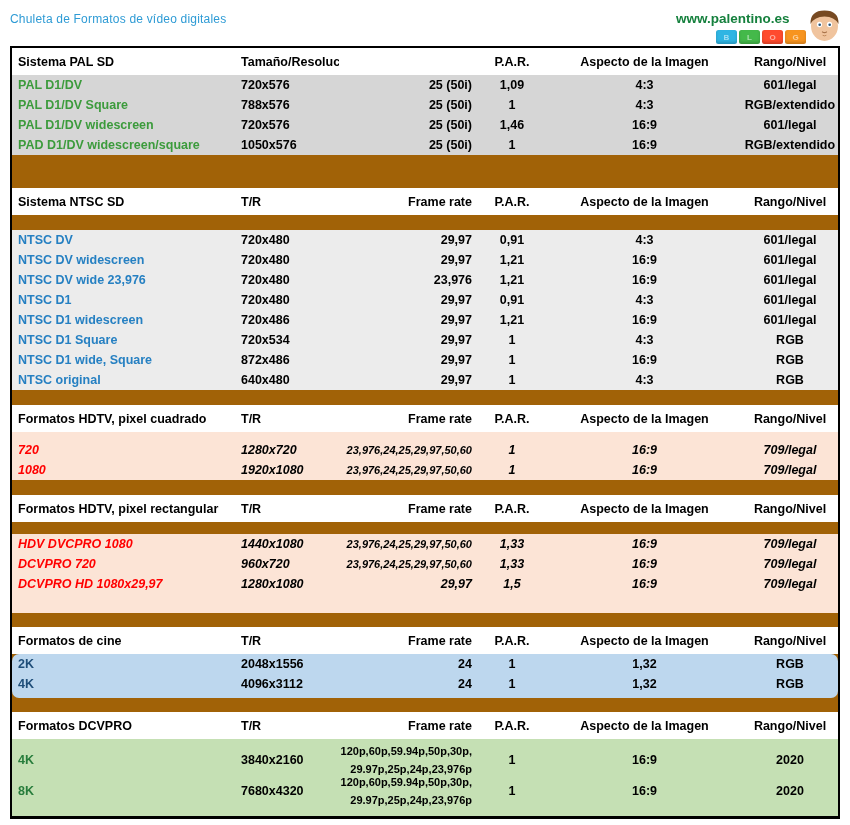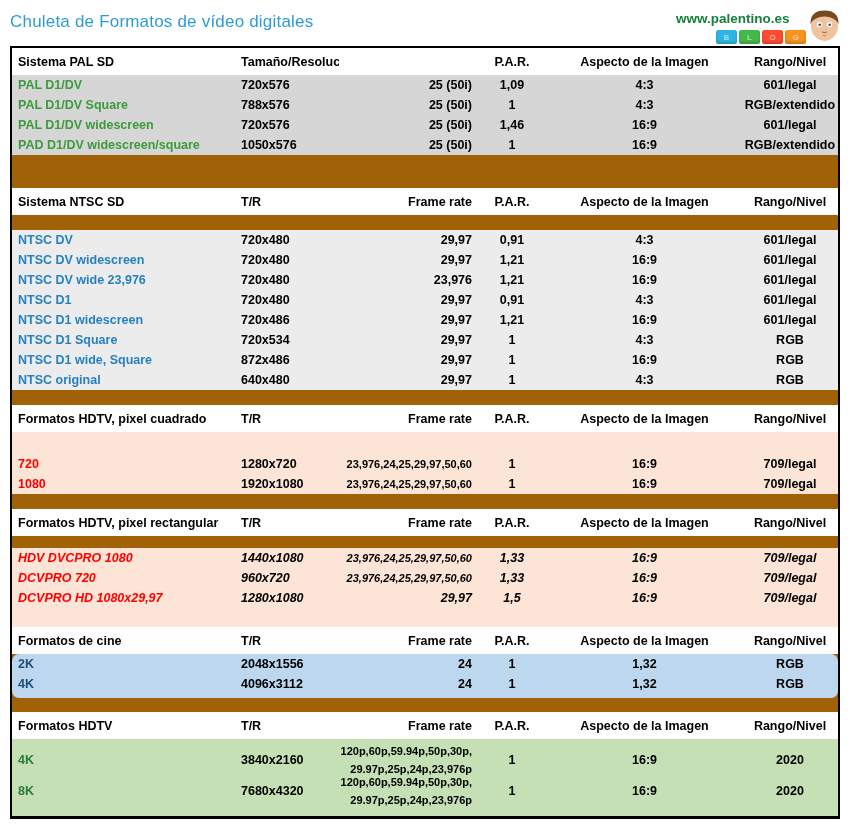--- a/index.html
+++ b/index.html
@@ -1,21 +1,21 @@
 <!DOCTYPE html>
 <html><head>
 <meta charset="utf-8">
 <style>
   html,body{margin:0;padding:0;background:#fff;}
   body{width:850px;height:825px;font-family:"Liberation Sans",sans-serif;-webkit-font-smoothing:antialiased;overflow:hidden;}
   .page{position:relative;width:830px;padding:8px 10px 0 10px;}
 
   
   .topbar{position:relative;height:36px;}
-  .title{font-size:17px;font-weight:400;color:#2E9BD5;margin:0;padding-top:4px;letter-spacing:.2px;}
+  .title{font-size:12px;font-weight:400;color:#2E9BD5;margin:0;padding-top:4px;letter-spacing:.2px;}
   .logo{position:absolute;top:0;right:2px;width:162px;height:40px;cursor:pointer;}
   .logo-text{position:absolute;top:3px;left:0;font-size:13.5px;font-weight:700;color:#15803d;}
   .blocks{position:absolute;left:40px;top:22px;display:flex;gap:2px;}
   .block{width:21px;height:14px;border-radius:2.5px;display:flex;align-items:center;justify-content:center;
          font-size:8px;font-weight:700;color:rgba(255,255,255,.55);box-shadow:inset 0 -2px 3px rgba(0,0,0,.18);}
   .head-svg{position:absolute;right:-4px;top:-2px;width:35px;height:38px;}
 
   
   .sheet{margin-top:2px;border:2px solid #000;border-bottom-width:3px;background:#a16207;}
   .sec{--cols:227px 100px 138px 70px 195px 96px;}
@@ -29,25 +29,25 @@
   .band{background:var(--row-bg);}
   .row{height:20px;}
   .row .c0{color:var(--name-color);}
   .cell.small{font-size:11px;font-weight:600;letter-spacing:0;}
   .cell.multiline{white-space:pre-line;line-height:18px;}
 
   
   .sec-ntsc{margin-top:33px;}
   .sec-ntsc .hrow{margin-bottom:15px;}
   .sec-hdtv-sq{margin-top:15px;}
-  .sec-hdtv-sq .band{padding-top:22px;}
+  .sec-hdtv-sq .band{padding-top:8px;font-style:italic;}
   .sec-hdtv-rect{margin-top:15px;}
   .sec-hdtv-rect .hrow{margin-bottom:12px;}
   .sec-hdtv-rect .band{padding-bottom:19px;font-style:italic;}
-  .sec-cine{margin-top:0;}
+  .sec-cine{margin-top:14px;}
   .sec-cine .band{padding-bottom:4px;border-radius:7px;}
   .sec-uhdtv{margin-top:14px;}
   .sec-uhdtv .band{padding-top:5px;padding-bottom:10px;}
   .sec-uhdtv .row{height:31px;}
 </style>
 </head>
 <body>
 
 <div class="page">
 
@@ -288,21 +288,21 @@
             <div class="cell c2">24</div>
             <div class="cell c3">1</div>
             <div class="cell c4">1,32</div>
             <div class="cell c5">RGB</div>
           </div>
         </div>
     </section>
 
     <section class="sec sec-uhdtv" style="--row-bg: #C5E0B4; --name-color: #287D3C;">
       <div class="hrow">
-        <div class="cell c0">Formatos HDTV</div>
+        <div class="cell c0">Formatos DCVPRO</div>
         <div class="cell c1">T/R</div>
         <div class="cell c2">Frame rate</div>
         <div class="cell c3">P.A.R.</div>
         <div class="cell c4">Aspecto de la Imagen</div>
         <div class="cell c5">Rango/Nivel</div>
       </div>
       <div class="band">
           <div class="row">
             <div class="cell c0">4K</div>
             <div class="cell c1">3840x2160</div>

